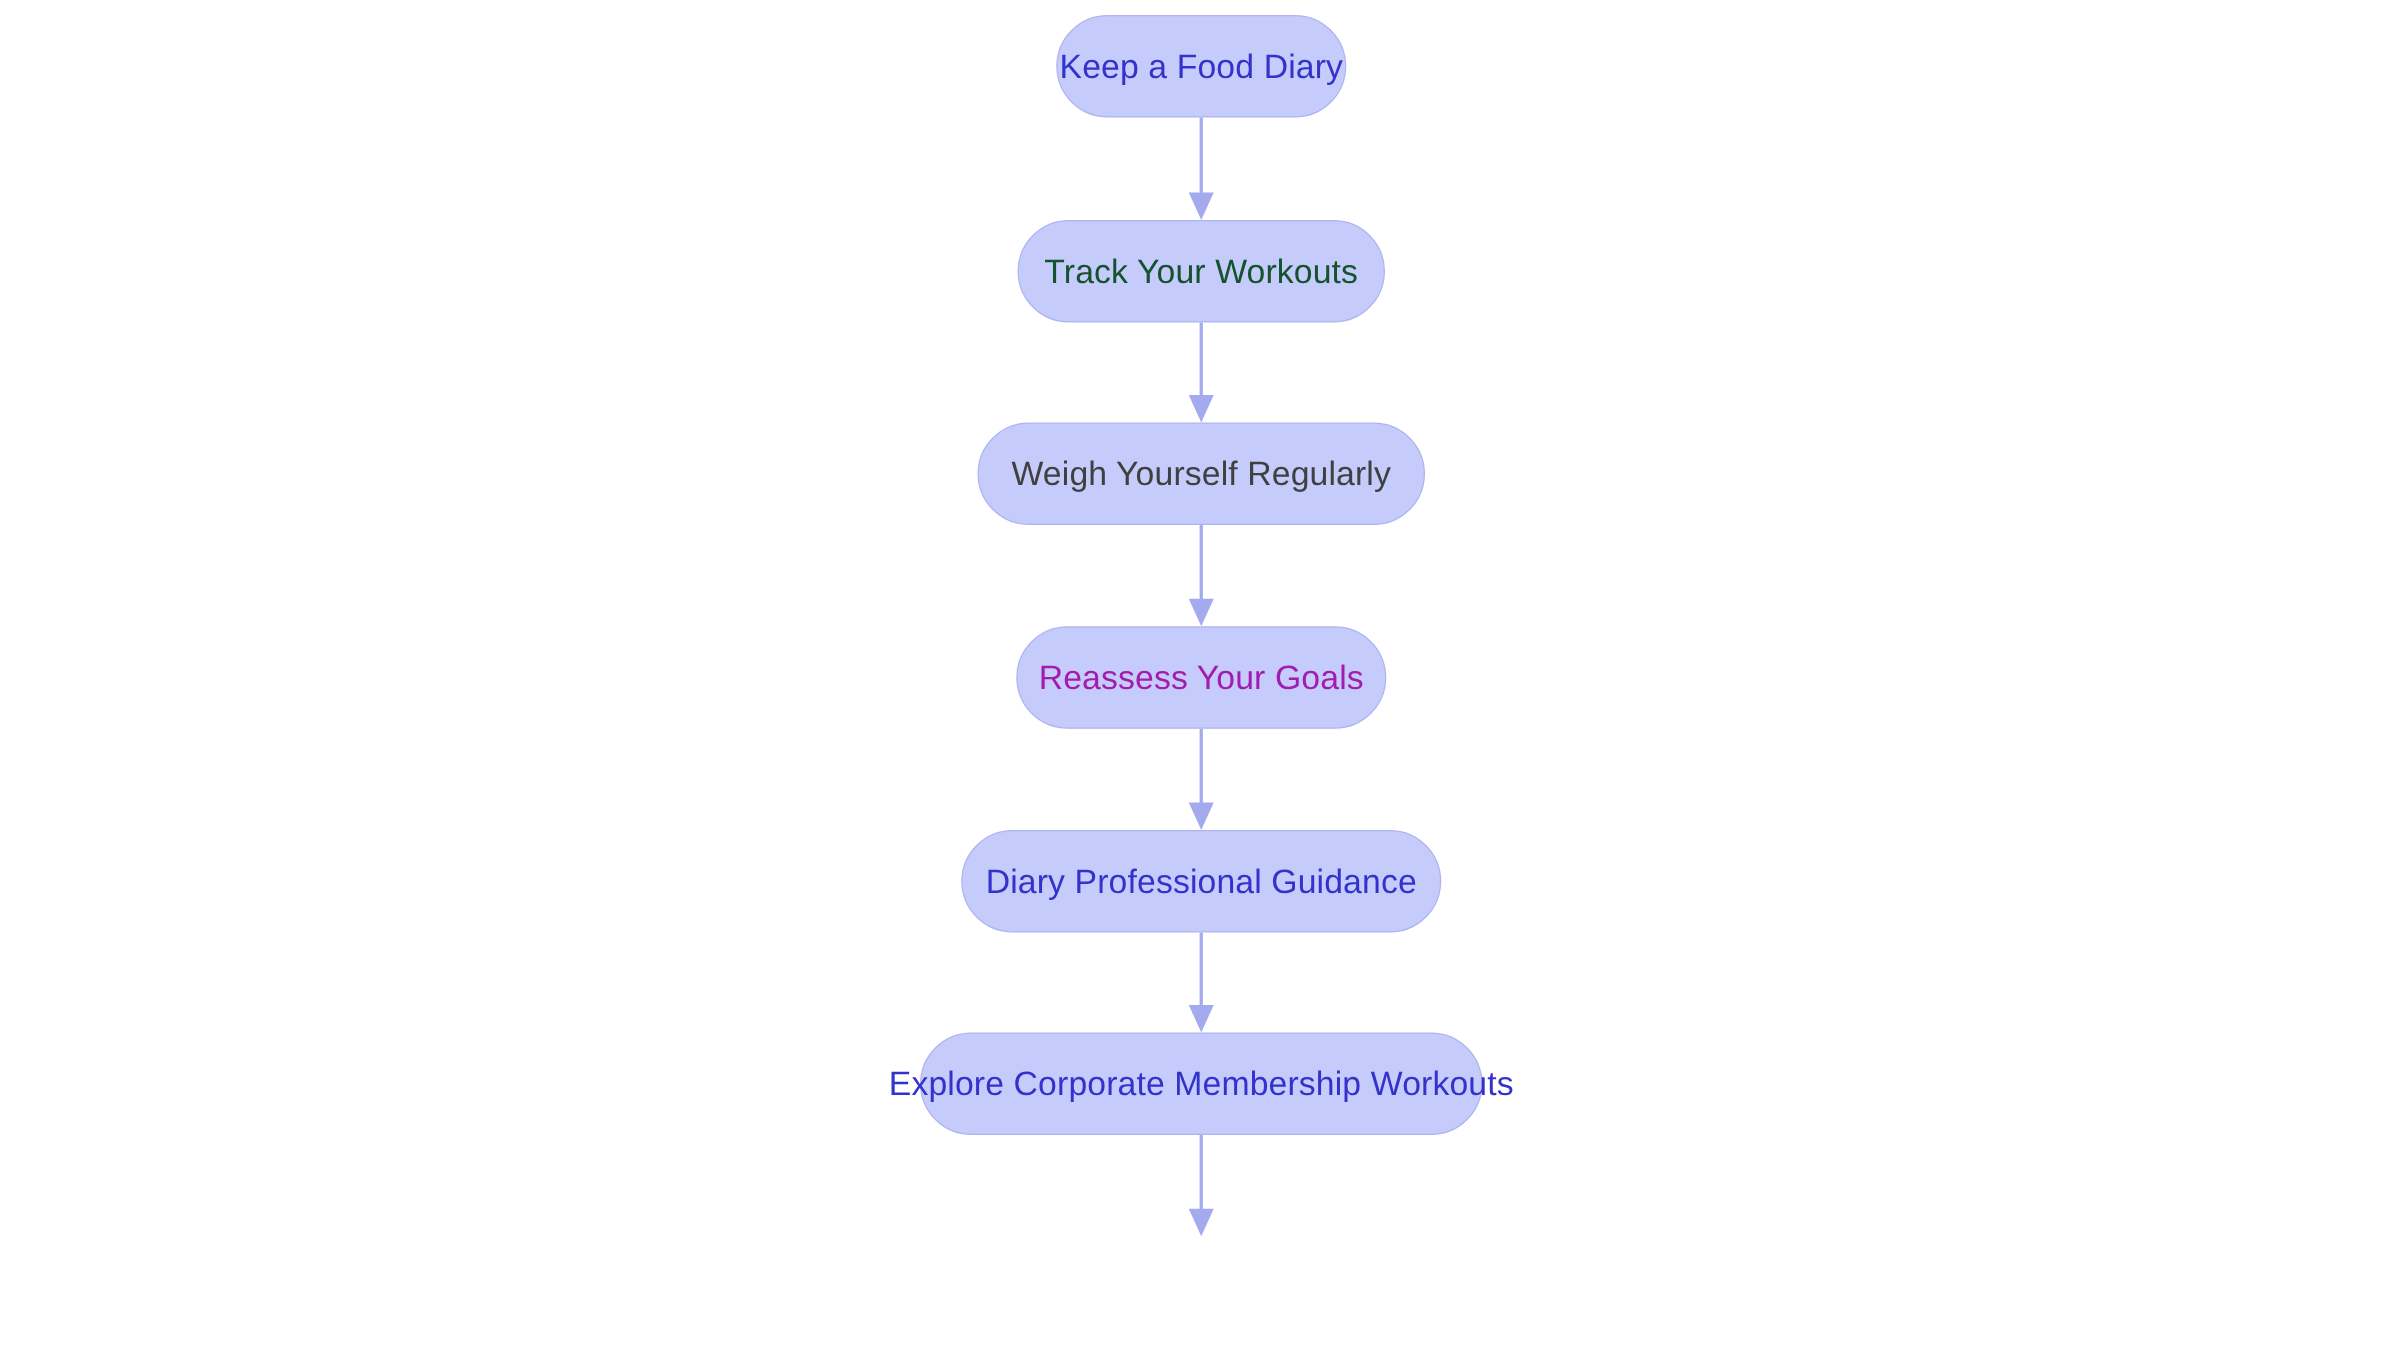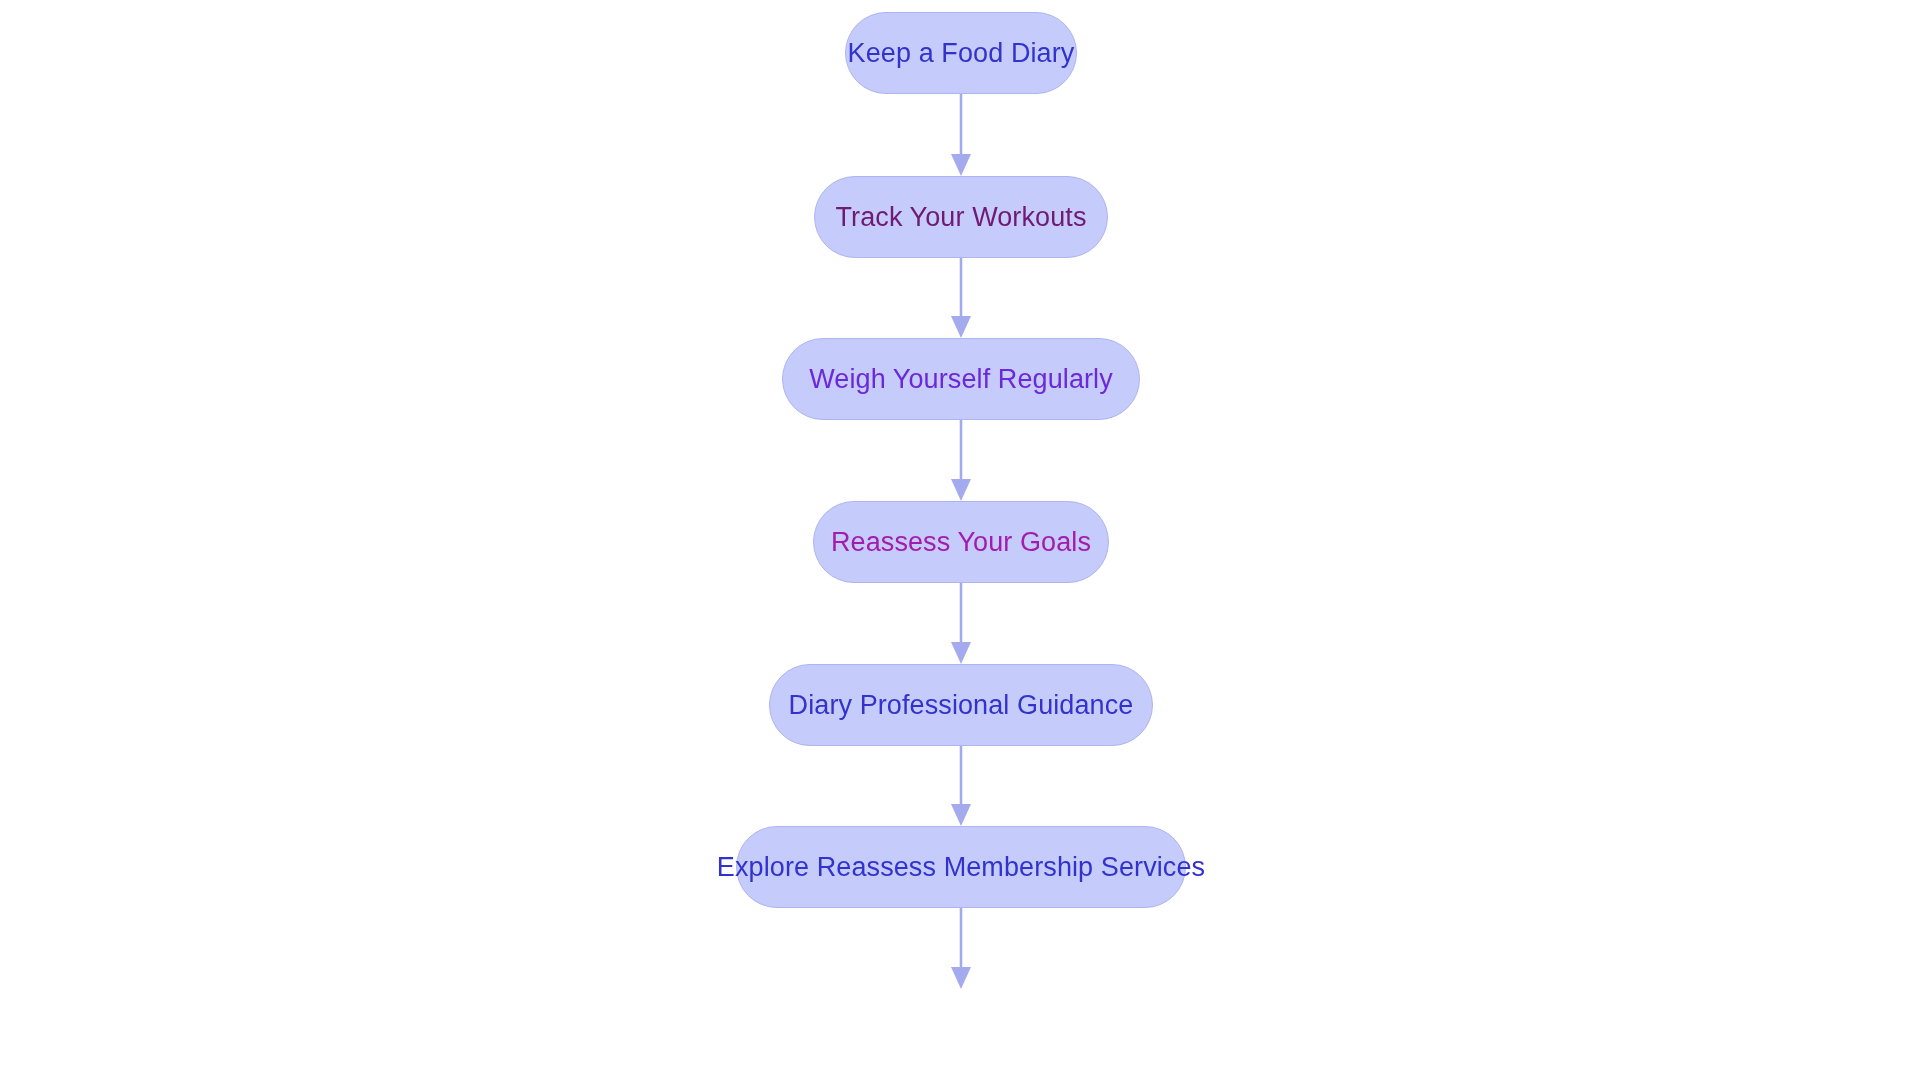--- a/index.html
+++ b/index.html
@@ -94,28 +94,28 @@
     </div>
     <div class="flow-connector" style="left: 961px; top: 908px; height: 81px;">
       <svg width="26" height="81" viewBox="0 0 26 81">
         <line x1="13" y1="0" x2="13" y2="63" stroke="#a3aaee" stroke-width="2.6"></line>
         <polygon points="3,59 23,59 13,81" fill="#a3aaee"></polygon>
       </svg>
     </div>
     <div class="flow-node" style="left: 961px; top: 12px; width: 232px; background: rgb(197, 203, 250); border-color: rgb(174, 180, 240); color: rgb(51, 51, 204);">
       <span class="flow-node-label">Keep a Food Diary</span>
     </div>
-    <div class="flow-node" style="left: 961px; top: 176px; width: 294px; background: rgb(197, 203, 250); border-color: rgb(174, 180, 240); color: #701a75;">
+    <div class="flow-node" style="left: 961px; top: 176px; width: 294px; background: rgb(197, 203, 250); border-color: rgb(174, 180, 240); color: #14532d;">
       <span class="flow-node-label">Track Your Workouts</span>
     </div>
-    <div class="flow-node" style="left: 961px; top: 338px; width: 358px; background: rgb(197, 203, 250); border-color: rgb(174, 180, 240); color: #6d28d9;">
+    <div class="flow-node" style="left: 961px; top: 338px; width: 358px; background: rgb(197, 203, 250); border-color: rgb(174, 180, 240); color: #404040;">
       <span class="flow-node-label">Weigh Yourself Regularly</span>
     </div>
     <div class="flow-node" style="left: 961px; top: 501px; width: 296px; background: rgb(197, 203, 250); border-color: rgb(174, 180, 240); color: #a21caf;">
       <span class="flow-node-label">Reassess Your Goals</span>
     </div>
     <div class="flow-node" style="left: 961px; top: 664px; width: 384px; background: rgb(197, 203, 250); border-color: rgb(174, 180, 240); color: rgb(51, 51, 204);">
       <span class="flow-node-label">Diary Professional Guidance</span>
     </div>
     <div class="flow-node" style="left: 961px; top: 826px; width: 450px; background: rgb(197, 203, 250); border-color: rgb(174, 180, 240); color: rgb(51, 51, 204);">
-      <span class="flow-node-label">Explore Reassess Membership Services</span>
+      <span class="flow-node-label">Explore Corporate Membership Workouts</span>
     </div>
   </div>
 
 </body></html>

